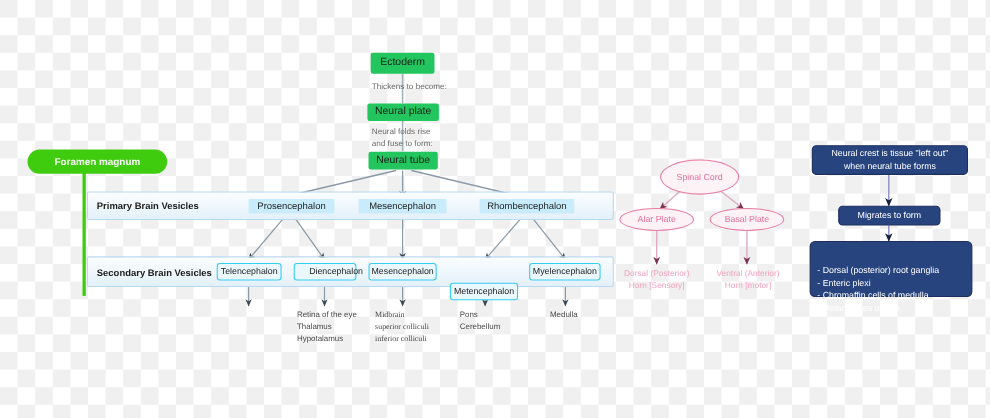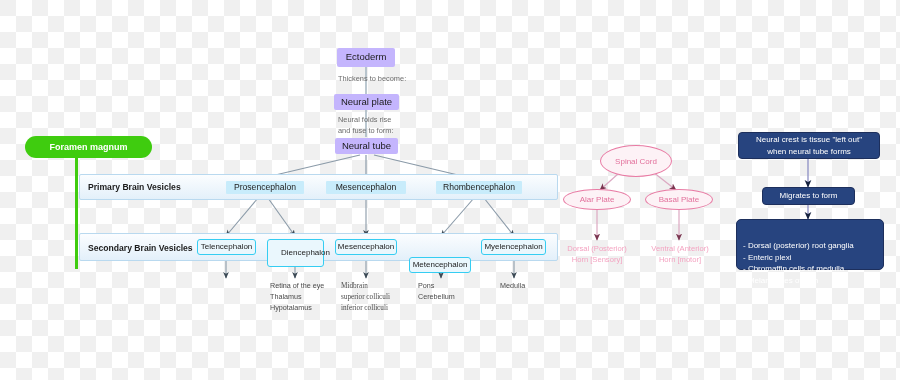--- a/index.html
+++ b/index.html
@@ -11,21 +11,21 @@
   }
   #stage{position:absolute;inset:0;}
 
   svg#wires{position:absolute;left:0;top:0;width:900px;height:380px;pointer-events:none;}
 
   .node{position:absolute;box-sizing:border-box;display:flex;align-items:center;
         justify-content:center;text-align:center;line-height:1.15;}
 
   
   .cyan-solid{
-    background:#c4b5fd;color:#1a1a1a;font-size:9.5px;border-radius:2px;
+    background:#22c55e;color:#1a1a1a;font-size:9.5px;border-radius:2px;
     padding:0 6px;
   }
   
   .cyan-pale{
     background:#c8ecfb;color:#222;font-size:8.6px;border-radius:1px;padding:0 5px;
   }
   
   .cyan-outline{
     background:#eaf7fd;color:#222;font-size:8px;border:1.3px solid #35cdf2;
     border-radius:3px;padding:0 4px;
@@ -141,21 +141,21 @@
   <div class="row-label" style="left:88px;top:182px;">Primary Brain Vesicles</div>
 
   <div class="node cyan-pale" style="left:226px;top:181px;width:78px;height:13px;">Prosencephalon</div>
   <div class="node cyan-pale" style="left:326px;top:181px;width:80px;height:13px;">Mesencephalon</div>
   <div class="node cyan-pale" style="left:436px;top:181px;width:86px;height:13px;">Rhombencephalon</div>
 
   <div class="vesicle-row" style="left:79px;top:233px;width:479px;height:28px;"></div>
   <div class="row-label" style="left:88px;top:243px;">Secondary Brain Vesicles</div>
 
   <div class="node cyan-outline" style="left:197px;top:239px;width:59px;height:16px;">Telencephalon</div>
-  <div class="node cyan-outline" style="left:267px;top:239px;width:57px;height:28px;padding-left:24px;">Diencephalon</div>
+  <div class="node cyan-outline" style="left:267px;top:239px;width:57px;height:16px;padding-left:24px;">Diencephalon</div>
   <div class="node cyan-outline" style="left:335px;top:239px;width:62px;height:16px;">Mesencephalon</div>
   <div class="node cyan-outline" style="left:409px;top:257px;width:62px;height:16px;">Metencephalon</div>
   <div class="node cyan-outline" style="left:481px;top:239px;width:65px;height:16px;">Myelencephalon</div>
 
   <div class="descriptor" style="left:270px;top:281px;width:72px;">Retina of the eye
 Thalamus
 Hypotalamus</div>
   <div class="descriptor" style="left:341px;top:281px;width:72px;font-family:Liberation Serif, serif;">Midbrain
 superior colliculi
 inferior colliculi</div>

